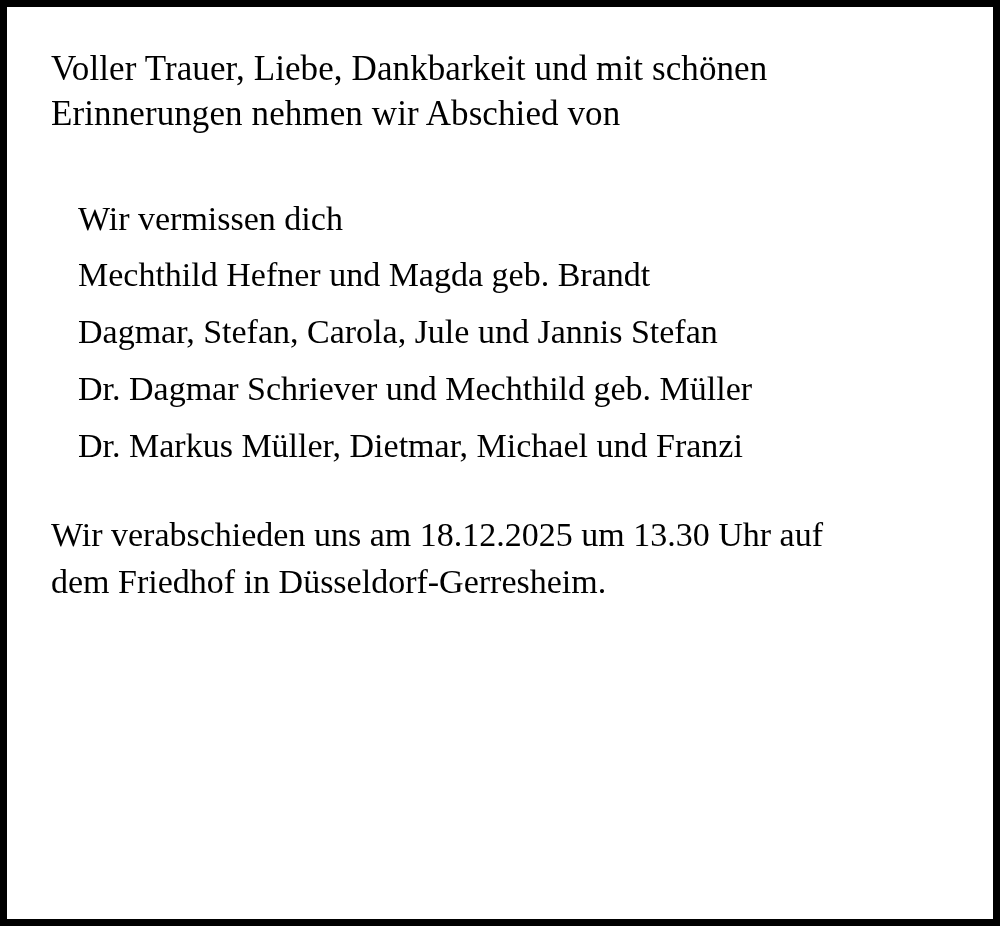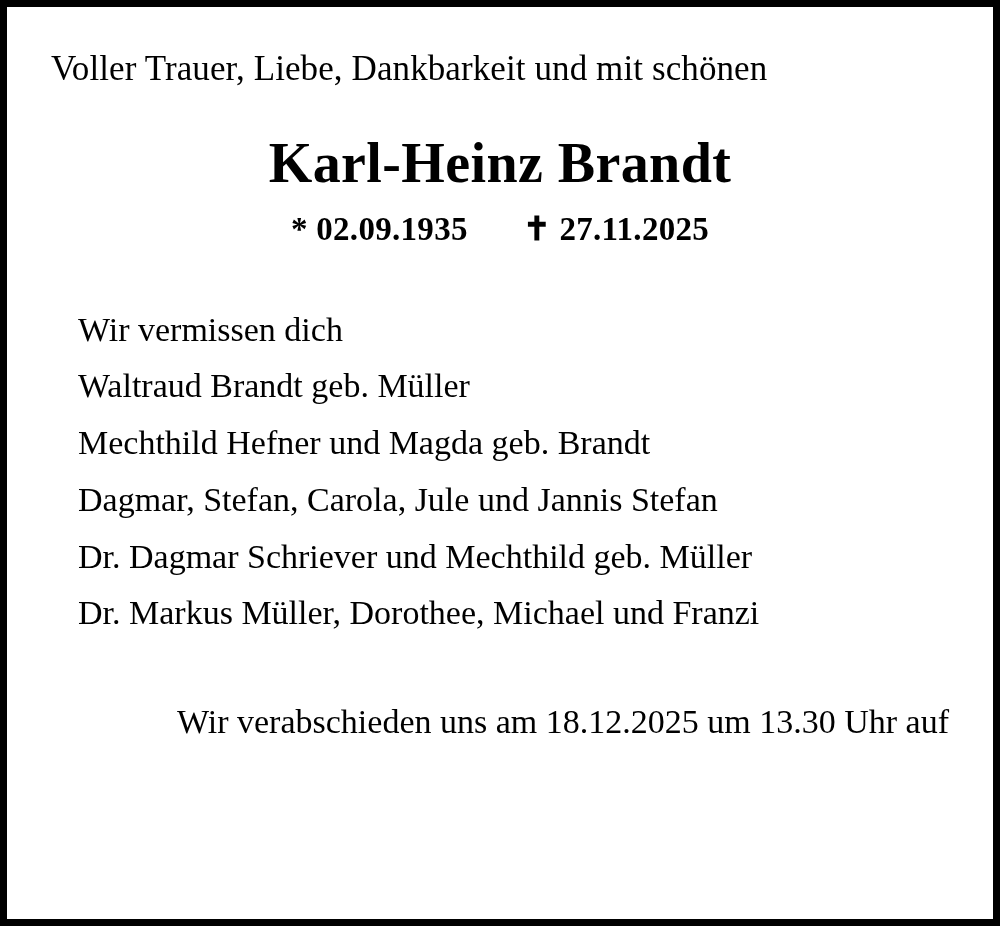--- a/index.html
+++ b/index.html
@@ -63,58 +63,48 @@
     margin-top: 54px;
     font-size: 34px;
     line-height: 1.67;
   }
   .family-line {
     display: block;
     white-space: nowrap;
     margin-left: 27px;
   }
   .funeral {
-    margin-top: 57px;
+    margin-top: 38px;
     font-size: 34px;
     line-height: 1.38;
-    text-align: right;
   }
   .funeral-line {
     display: block;
     white-space: nowrap;
   }
 </style>
 </head>
 <body>
 
 <div class="obituary">
   <div class="inner">
 
     <div class="intro">
       <span class="intro-line">Voller Trauer, Liebe, Dankbarkeit und mit schönen</span>
+      <span class="intro-line">Erinnerungen nehmen wir Abschied von</span>
     </div>
 
-    <div class="name-block">
-      <div class="deceased-name">Karl-Heinz Brandt</div>
-      <div class="dates">
-        <span>*</span>
-        <span>02.09.1935</span>
-        <span class="sep"></span>
-        <span>✝</span>
-        <span>27.11.2025</span>
-      </div>
-    </div>
 
     <div class="family">
       <span class="family-line">Wir vermissen dich</span>
-      <span class="family-line">Waltraud Brandt geb. Müller</span>
       <span class="family-line">Mechthild Hefner und Magda geb. Brandt</span>
       <span class="family-line">Dagmar, Stefan, Carola, Jule und Jannis Stefan</span>
       <span class="family-line">Dr. Dagmar Schriever und Mechthild geb. Müller</span>
-      <span class="family-line">Dr. Markus Müller, Dorothee, Michael und Franzi</span>
+      <span class="family-line">Dr. Markus Müller, Dietmar, Michael und Franzi</span>
     </div>
 
     <div class="funeral">
       <span class="funeral-line">Wir verabschieden uns am 18.12.2025 um 13.30 Uhr auf</span>
+      <span class="funeral-line">dem Friedhof in Düsseldorf-Gerresheim.</span>
     </div>
 
   </div>
 </div>
 
 </body></html>

